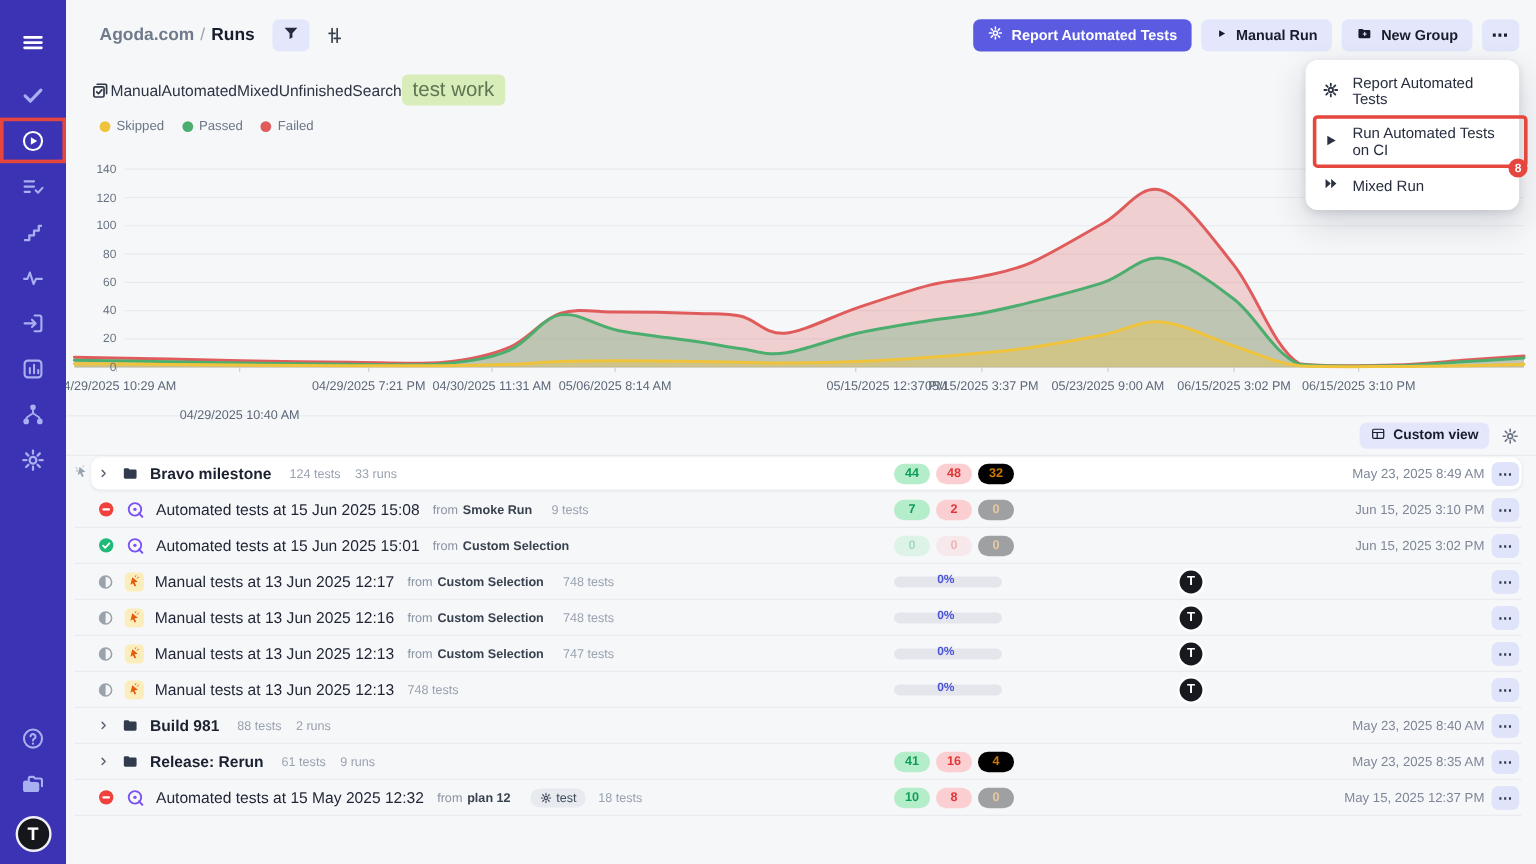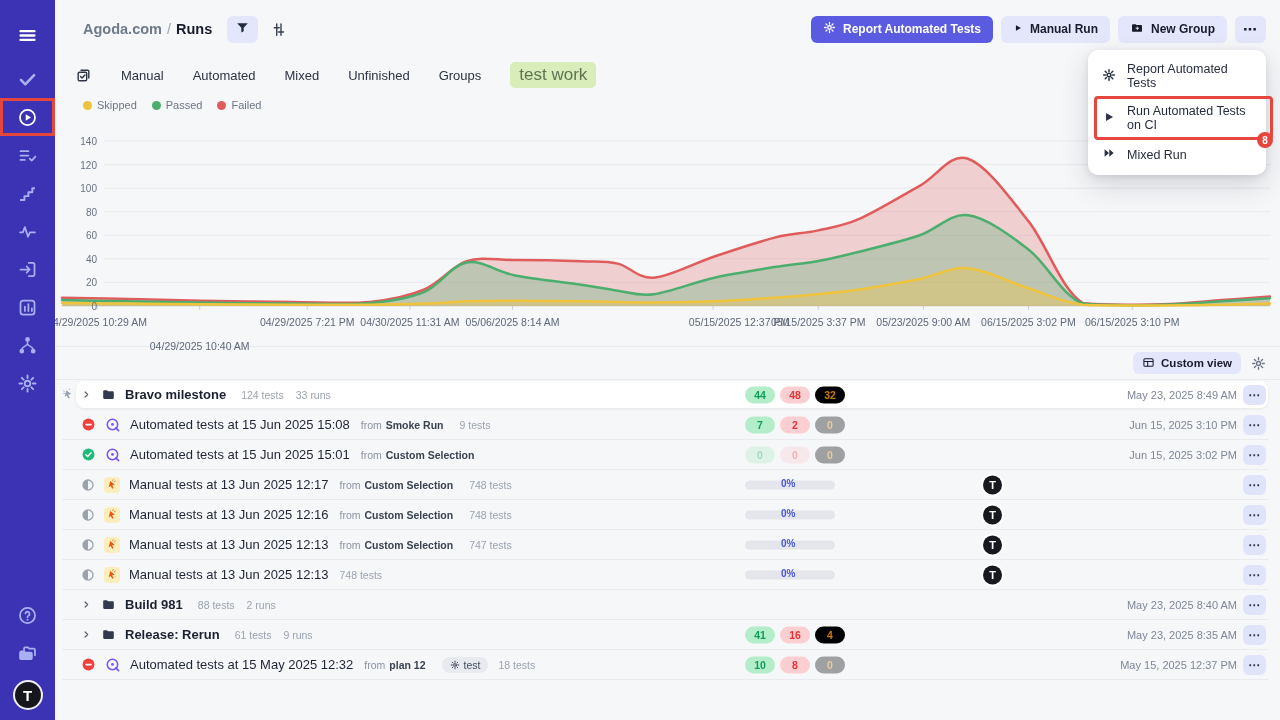--- a/index.html
+++ b/index.html
@@ -53,21 +53,21 @@
   .menu-item { position:relative; display:flex; align-items:center; gap:11px;
     padding:7px 14px; font-size:12.5px; color:#262d3d; cursor:pointer; }
   .menu-item svg { width:14px; height:14px; color:#2b3242; flex-shrink:0; }
   .ann-box { position:absolute; top:-1px; bottom:-1px; left:6px; right:-7px;
     border:3px solid #e5463d; border-radius:4px; pointer-events:none; }
   .ann-badge { position:absolute; right:-3px; bottom:-11px; width:16px; height:16px;
     background:#e5463d; border-radius:50%; color:#fff; font-size:10px; font-weight:bold;
     display:flex; align-items:center; justify-content:center; }
 
   
-  .tabsrow { height:34px; display:flex; align-items:center; padding-left:20px; gap:29px; }
+  .tabsrow { height:34px; display:flex; align-items:center; padding-left:20px; }
   .tabsrow .selicon { color:#2f3744; display:flex; cursor:pointer; }
   .tab { font-size:13px; color:#2d3442; cursor:pointer; }
   .tagpill { background:#d9edba; color:#5f7452; font-size:17px; padding:3px 9px;
     border-radius:5px; cursor:pointer; }
 
   
   .chartsec { position:relative; }
   .legend { display:flex; gap:15px; padding-left:28px; margin-top:4px; height:18px;
     align-items:center; }
   .leg-item { display:flex; align-items:center; gap:5px; font-size:11px; color:#6c7686; }
@@ -286,21 +286,21 @@
         <svg width="17" height="17" viewBox="0 0 24 24" fill="none" stroke="currentColor" stroke-width="2" stroke-linecap="round" stroke-linejoin="round">
             <path d="M8.5 4.5H18A1.5 1.5 0 0119.5 6v9.5"></path>
             <rect x="4.5" y="7.5" width="12" height="12" rx="1.8"></rect>
             <path d="M7.8 13.4l2.2 2.2 4-4.4"></path>
           </svg>
       </span>
       <span class="tab">Manual</span>
       <span class="tab">Automated</span>
       <span class="tab">Mixed</span>
       <span class="tab">Unfinished</span>
-      <span class="tab">Groups</span>
+      <span class="tab">Search</span>
       <span class="tagpill">test work</span>
     </div>
 
     <section class="chartsec">
       <div class="legend">
         <span class="leg-item">
             <span class="leg-dot dot-skip"></span>
             <span>Skipped</span>
           </span>
         <span class="leg-item">

